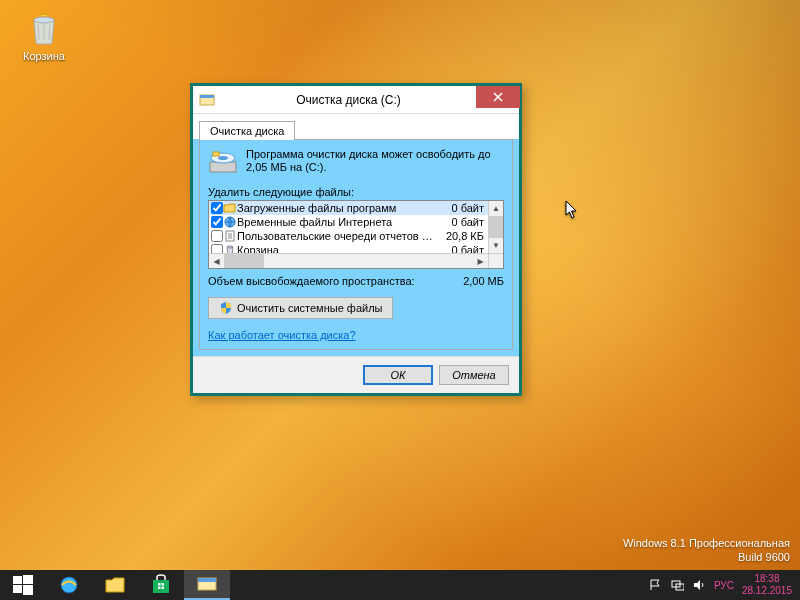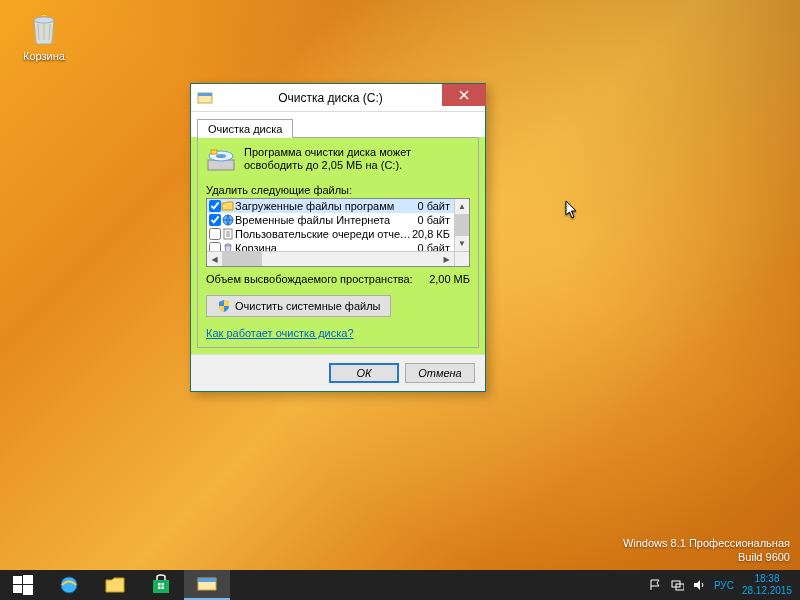--- a/index.html
+++ b/index.html
@@ -24,22 +24,22 @@
 
 
 .cursor { position:absolute; top:200px; left:565px; width:14px; height:20px; }
 .cursor svg { width:14px; height:20px; filter: drop-shadow(0 1px 1px rgba(0,0,0,.5)); }
 
 
 .watermark { position:absolute; right:10px; bottom:36px; text-align:right; color:#fff; font-size:11px; line-height:14px; text-shadow:0 1px 2px rgba(0,0,0,.5); }
 
 
 .dialog {
-  position:absolute; top:83px; left:190px; width:296px;
-  background:#bef264; border:1px solid #0f766e;
+  position:absolute; top:83px; left:190px; width:332px;
+  background:#7dd3fc; border:3px solid #0f766e;
   box-shadow:4px 4px 10px rgba(0,0,0,.25);
 }
 .titlebar { height:28px; background:#fff; display:flex; align-items:center; border-bottom:1px solid #dcdcdc; }
 .titlebar .win-icon { width:16px; height:16px; margin:0 6px; display:flex; align-items:center; justify-content:center; }
 .titlebar .title { flex:1; text-align:center; font-size:12px; color:#000; }
 .titlebar .close { width:44px; height:22px; background:#c75050; color:#fff; display:flex; align-items:center; justify-content:center; margin-top:-6px; margin-right:-1px; cursor:pointer; }
 .titlebar .close svg { width:10px; height:10px; }
 
 .tab-strip { display:flex; padding:6px 6px 0 6px; background:#fff; }
 .tab { border:1px solid #aaa; border-bottom:none; padding:3px 10px; font-size:11px; background:#fff; position:relative; top:1px; }
@@ -78,21 +78,21 @@
 .btn.sys { margin-top:4px; }
 .btn .shield-icon { width:14px; height:14px; }
 
 .help-link { color:#0066cc; font-size:11px; text-decoration:underline; cursor:pointer; display:inline-block; margin-top:10px; }
 
 .dialog-footer { display:flex; justify-content:flex-end; gap:6px; padding:8px 10px; border-top:1px solid #dcdcdc; background:#f0f0f0; }
 .dialog-footer .btn { min-width:70px; justify-content:center; background:#e1e1e1;font-style:italic; }
 .dialog-footer .btn.default { border-color:#2077d4; box-shadow:0 0 0 1px #2077d4 inset; }
 
 
-.taskbar { position:absolute; bottom:0; left:0; right:0; height:30px; background:#222; display:flex; align-items:stretch; color:#0ea5e9;margin-top:48px; }
+.taskbar { position:absolute; bottom:0; left:0; right:0; height:30px; background:#222; display:flex; align-items:stretch; color:#ec4899;margin-top:48px; }
 .taskbar .start { width:46px; display:flex; align-items:center; justify-content:center; cursor:pointer; }
 .task-item { width:46px; display:flex; align-items:center; justify-content:center; cursor:pointer; position:relative; }
 .task-item.active { background:#444; border-bottom:2px solid #76b9ed; }
 .task-item .app-icon { width:24px; height:22px; display:flex; align-items:center; justify-content:center; }
 .tray { margin-left:auto; display:flex; align-items:center; gap:8px; padding:0 8px; font-size:11px; }
 .tray .tray-icon { width:14px; height:14px; display:flex; align-items:center; justify-content:center; }
 .tray .lang { font-size:10px; }
 .tray .clock { text-align:center; line-height:12px; font-size:10px; }
 </style>
 </head>

